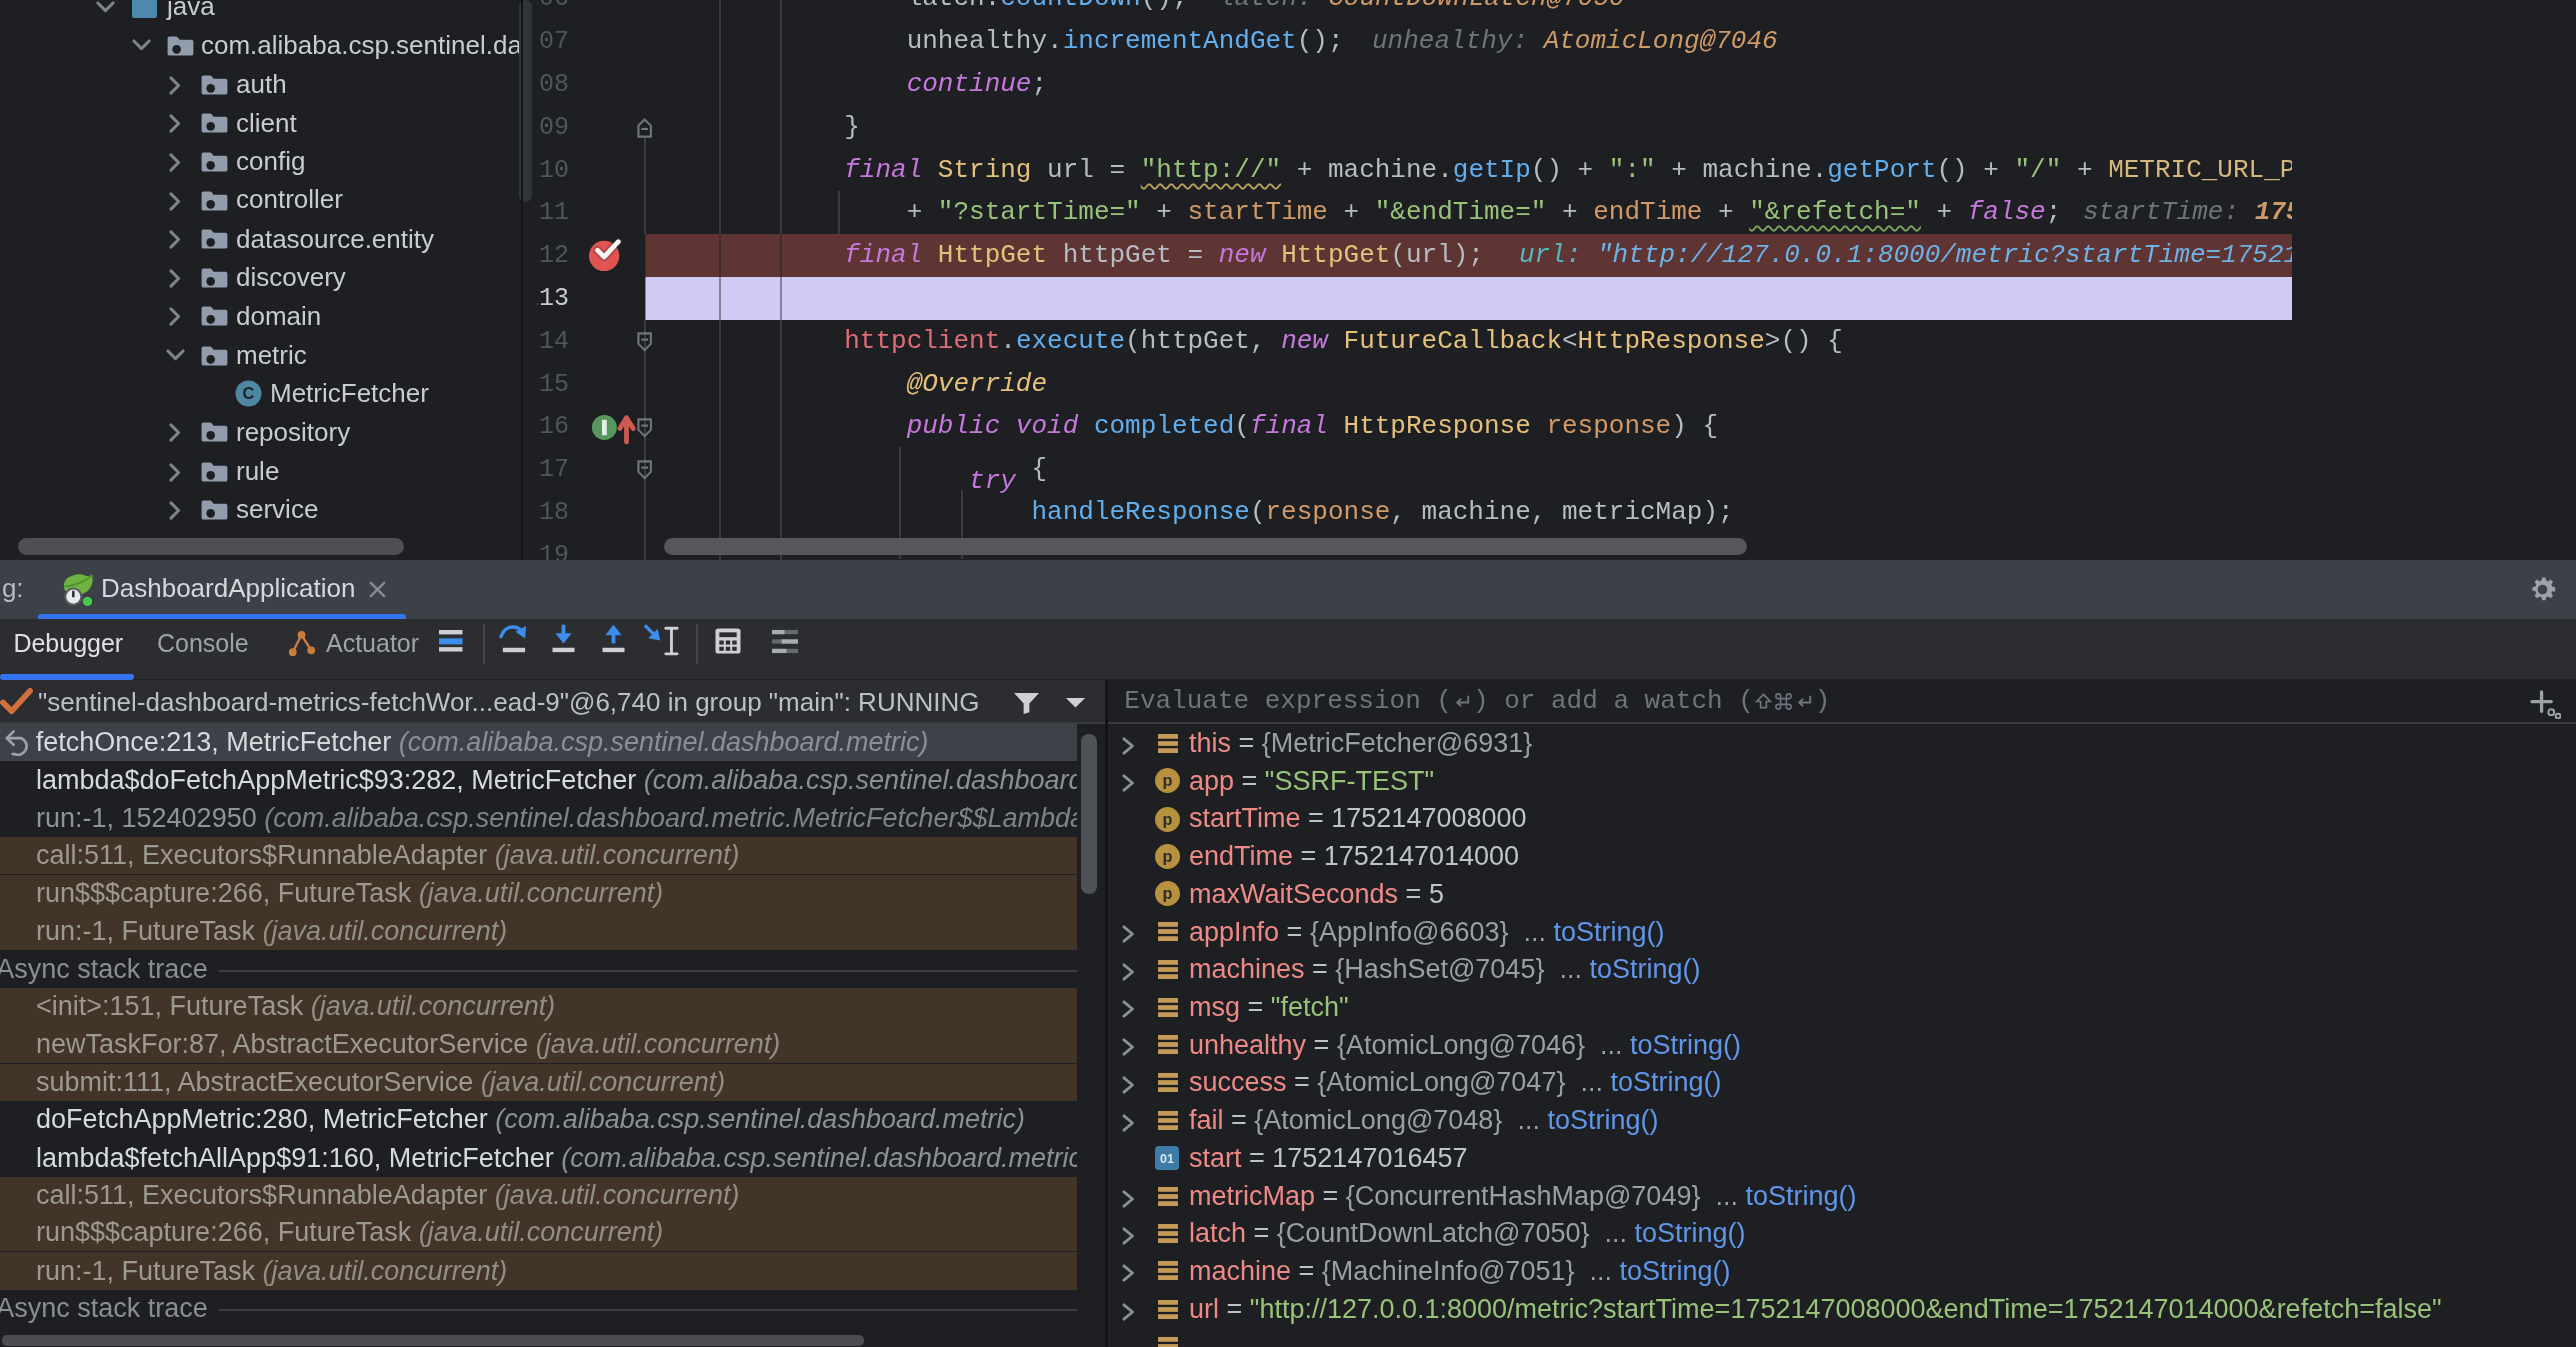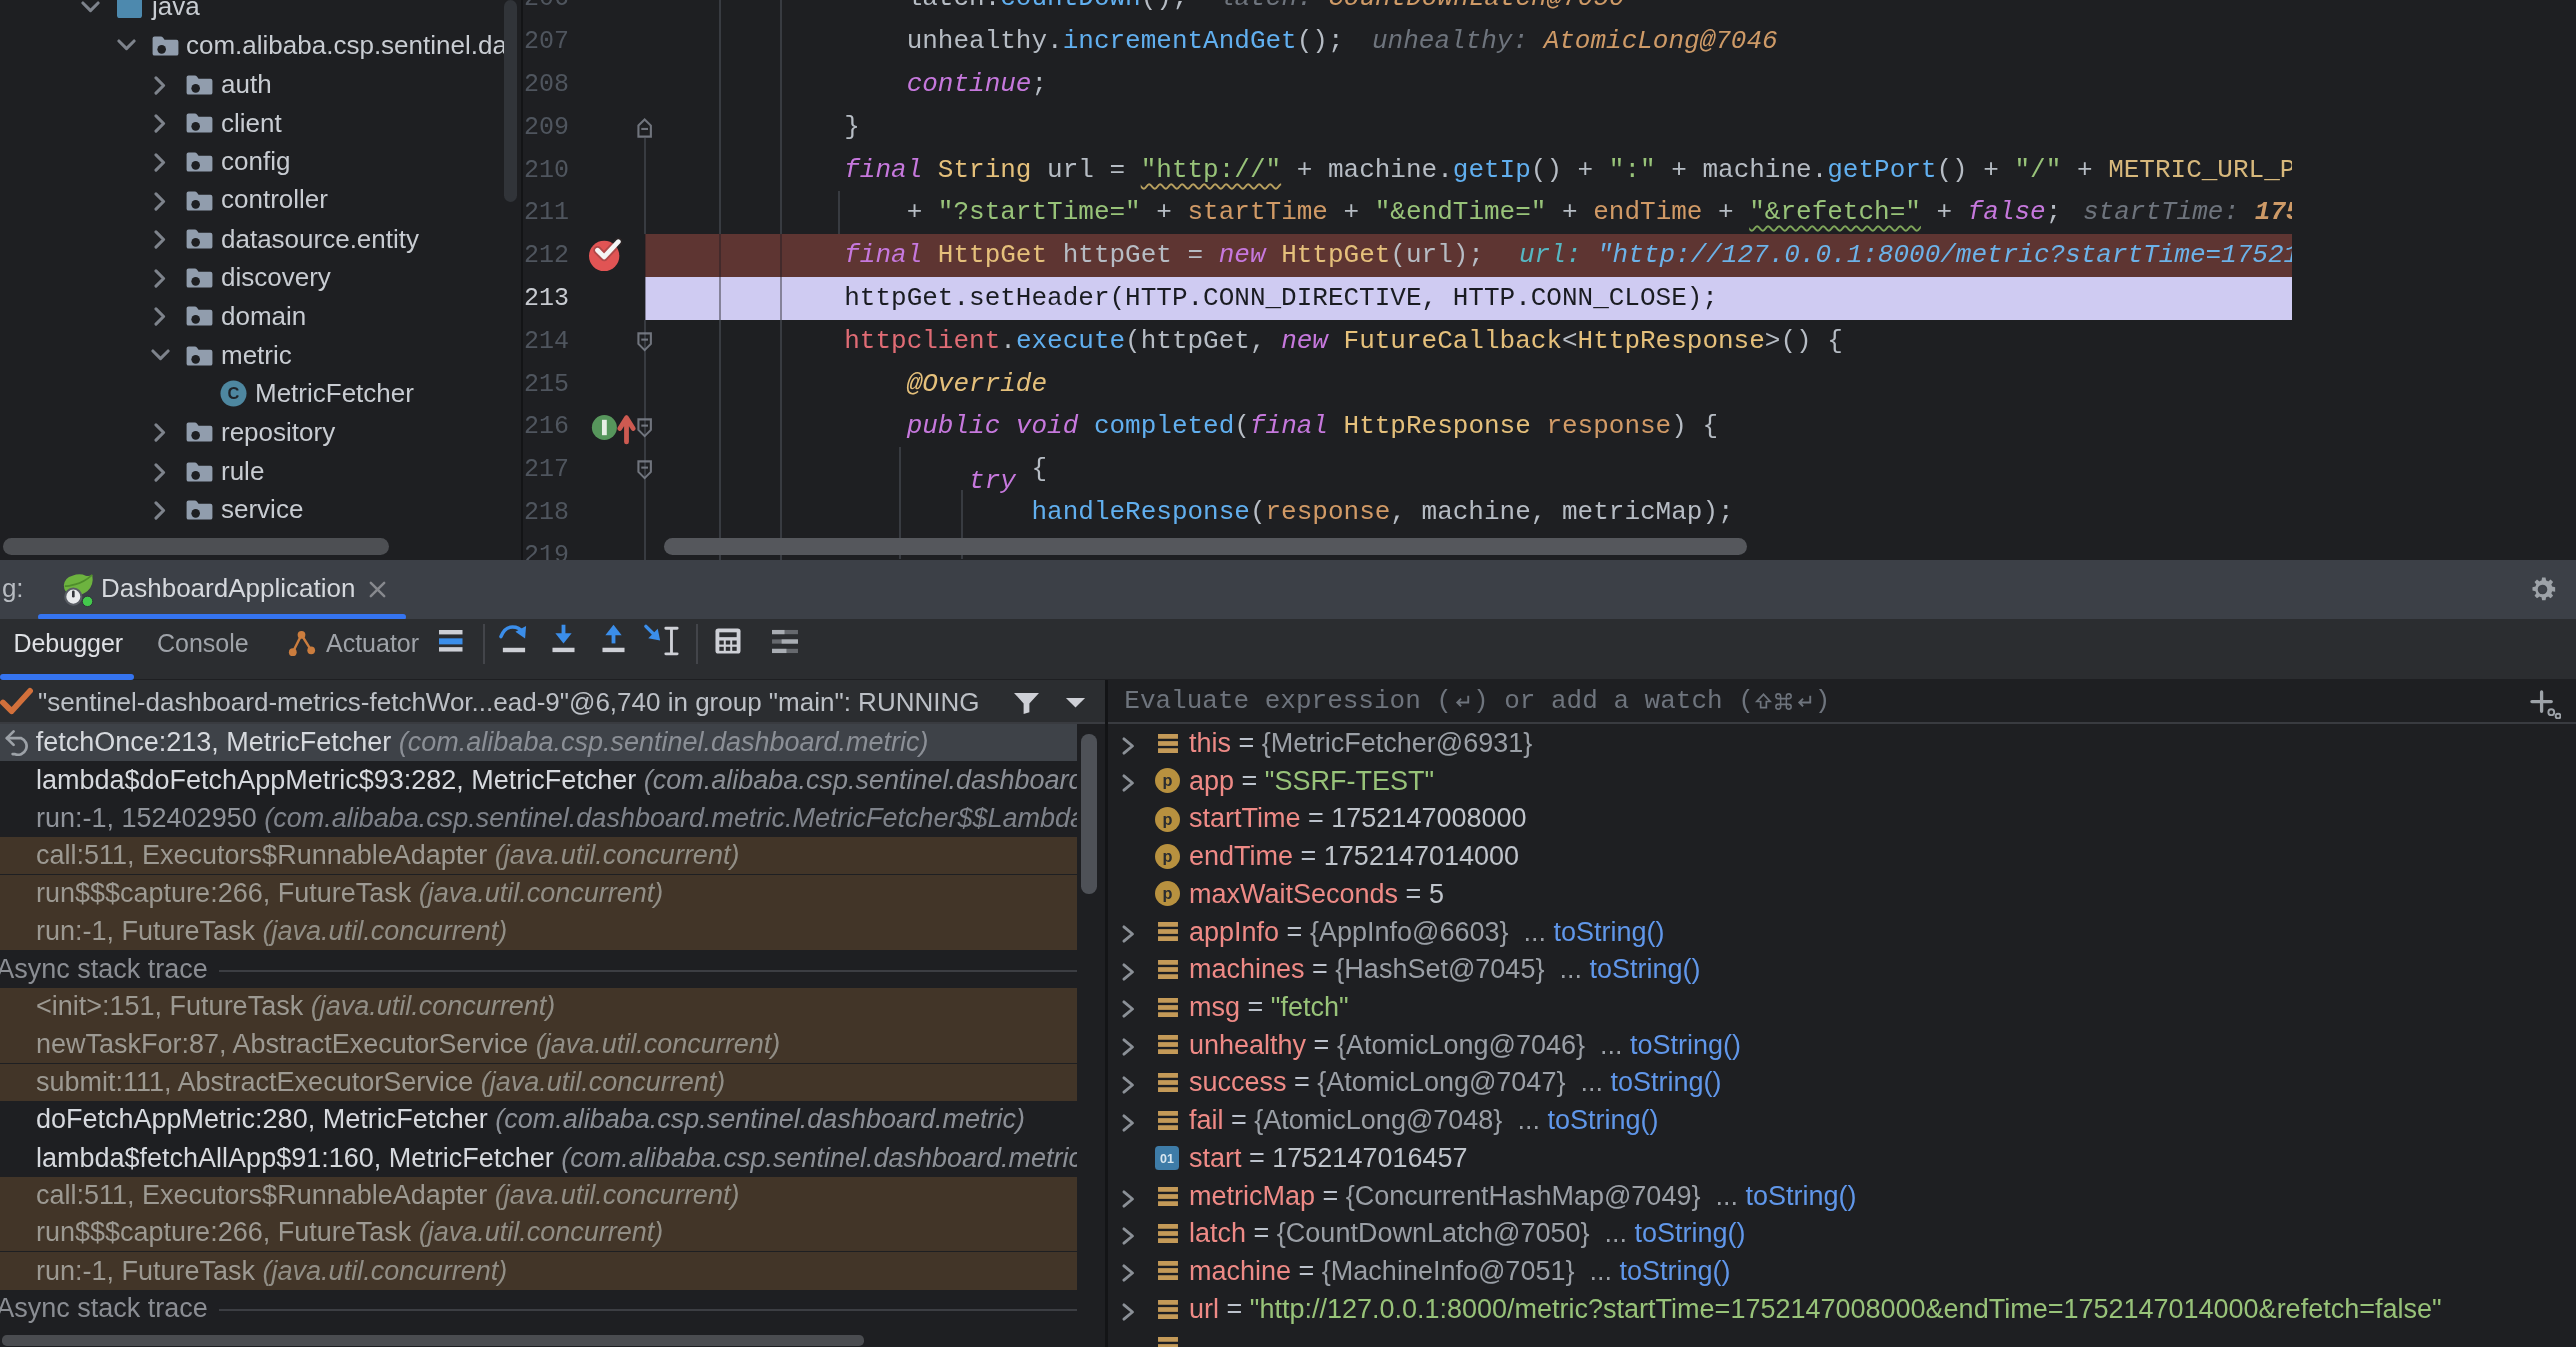--- a/index.html
+++ b/index.html
@@ -46,21 +46,20 @@
 <div class="num" style="left:473px;top:448px;color:#4f555e">217</div>
 <div class="num" style="left:473px;top:491px;color:#4f555e">218</div>
 <div class="num" style="left:473px;top:534px;color:#4f555e">219</div>
 <div class="cl mono" style="top:-22.6px"><span style="color:#b6bcc4;">                </span><span style="color:#b6bcc4;">latch</span><span style="color:#b6bcc4;">.</span><span style="color:#61afef;">countDown</span><span style="color:#b6bcc4;">();</span></div>
 <div class="cl mono" style="top:20px"><span style="color:#b6bcc4;">                </span><span style="color:#b6bcc4;">unhealthy</span><span style="color:#b6bcc4;">.</span><span style="color:#61afef;">incrementAndGet</span><span style="color:#b6bcc4;">();</span></div>
 <div class="cl mono" style="top:63px"><span style="color:#b6bcc4;">                </span><span style="color:#c678dd;font-style:italic;">continue</span><span style="color:#b6bcc4;">;</span></div>
 <div class="cl mono" style="top:106px"><span style="color:#b6bcc4;">            </span><span style="color:#b6bcc4;">}</span></div>
 <div class="cl mono" style="top:149px"><span style="color:#b6bcc4;">            </span><span style="color:#c678dd;font-style:italic;">final</span><span style="color:#b6bcc4;"> </span><span style="color:#e5c07b;">String</span><span style="color:#b6bcc4;"> url = </span><span style="color:#98c379;text-decoration:underline wavy #b8a05e 1.9px;text-underline-offset:5.8px;">"http://"</span><span style="color:#b6bcc4;"> + machine.</span><span style="color:#61afef;">getIp</span><span style="color:#b6bcc4;">() + </span><span style="color:#98c379;">":"</span><span style="color:#b6bcc4;"> + machine.</span><span style="color:#61afef;">getPort</span><span style="color:#b6bcc4;">() + </span><span style="color:#98c379;">"/"</span><span style="color:#b6bcc4;"> + </span><span style="color:#d7b87c;">METRIC_URL_PATH</span></div>
 <div class="cl mono" style="top:191px"><span style="color:#b6bcc4;">                </span><span style="color:#b6bcc4;">+ </span><span style="color:#98c379;">"?startTime="</span><span style="color:#b6bcc4;"> + </span><span style="color:#d19a66;">startTime</span><span style="color:#b6bcc4;"> + </span><span style="color:#98c379;">"&amp;endTime="</span><span style="color:#b6bcc4;"> + </span><span style="color:#d19a66;">endTime</span><span style="color:#b6bcc4;"> + </span><span style="color:#98c379;text-decoration:underline wavy #7fa65a 1.9px;text-underline-offset:5.8px;">"&amp;refetch="</span><span style="color:#b6bcc4;"> + </span><span style="color:#c678dd;font-style:italic;">false</span><span style="color:#b6bcc4;">;</span></div>
 <div class="cl mono" style="top:234px"><span style="color:#b6bcc4;">            </span><span style="color:#c678dd;font-style:italic;">final</span><span style="color:#b6bcc4;"> </span><span style="color:#e5c07b;">HttpGet</span><span style="color:#b6bcc4;"> httpGet = </span><span style="color:#c678dd;font-style:italic;">new</span><span style="color:#b6bcc4;"> </span><span style="color:#e5c07b;">HttpGet</span><span style="color:#b6bcc4;">(url);</span></div>
-<div class="cl mono" style="top:277px"><span style="color:#b6bcc4;">            </span><span style="color:#1a1c22;">httpGet.setHeader(HTTP.CONN_DIRECTIVE, HTTP.CONN_CLOSE);</span></div>
 <div class="cl mono" style="top:320px"><span style="color:#b6bcc4;">            </span><span style="color:#e06c75;">httpclient</span><span style="color:#b6bcc4;">.</span><span style="color:#61afef;">execute</span><span style="color:#b6bcc4;">(httpGet, </span><span style="color:#c678dd;font-style:italic;">new</span><span style="color:#b6bcc4;"> </span><span style="color:#e5c07b;">FutureCallback</span><span style="color:#b6bcc4;">&lt;</span><span style="color:#e5c07b;">HttpResponse</span><span style="color:#b6bcc4;">&gt;() {</span></div>
 <div class="cl mono" style="top:363px"><span style="color:#b6bcc4;">                </span><span style="color:#e5c07b;font-style:italic;">@Override</span></div>
 <div class="cl mono" style="top:405px"><span style="color:#b6bcc4;">                </span><span style="color:#c678dd;font-style:italic;">public void</span><span style="color:#b6bcc4;"> </span><span style="color:#61afef;">completed</span><span style="color:#b6bcc4;">(</span><span style="color:#c678dd;font-style:italic;">final</span><span style="color:#b6bcc4;"> </span><span style="color:#e5c07b;">HttpResponse</span><span style="color:#b6bcc4;"> </span><span style="color:#d19a66;">response</span><span style="color:#b6bcc4;">) {</span></div>
 <div class="cl mono" style="top:448px"><span style="color:#b6bcc4;">                    </span><span style="color:#c678dd;font-style:italic;margin-top:23px;">try</span><span style="color:#b6bcc4;"> {</span></div>
 <div class="cl mono" style="top:491px"><span style="color:#b6bcc4;">                        </span><span style="color:#61afef;">handleResponse</span><span style="color:#b6bcc4;">(</span><span style="color:#d19a66;">response</span><span style="color:#b6bcc4;">, machine, metricMap);</span></div>
 <div class="a mono" style="left:1219px;top:-22.6px;height:43px;display:flex;align-items:center"><span style="color:#6e747d;font-style:italic">latch: </span><span style="color:#ce9a67;font-style:italic">CountDownLatch@7050</span></div>
 <div class="a mono" style="left:1372px;top:20px;height:43px;display:flex;align-items:center"><span style="color:#6e747d;font-style:italic">unhealthy: </span><span style="color:#ce9a67;font-style:italic">AtomicLong@7046</span></div>
 <div class="a mono" style="left:2356px;top:149px;height:43px;display:flex;align-items:center"><span style="color:#6e747d;">machine: </span><span style="color:#ce9a67;font-style:italic">MachineInfo@7051</span></div>
 <div class="a mono" style="left:1519px;top:234px;height:43px;display:flex;align-items:center"><span style="color:#56b6c2;font-style:italic">url: </span><span style="color:#6cb2e8;font-style:italic">"http://127.0.0.1:8000/metric?startTime=1752147008000&amp;endTime=1752147014000&amp;refetch=false"</span></div>
 <div class="a mono" style="left:2083px;top:191px;height:43px;display:flex;align-items:center"><span style="color:#6e747d;font-style:italic">startTime: </span><span style="color:#ce9a67;font-style:italic"><b>1752147008000</b></span></div>
@@ -89,21 +88,21 @@
       </svg>
 <svg class="a" style="left:636px;top:459px" width="17.3" height="22" viewBox="0 0 18 23">
 <path d="M2.5 2.5 L15.5 2.5 L15.5 13.5 L9 20 L2.5 13.5 Z" fill="#1e1f22" stroke="#70747d" stroke-width="2.2"></path>
 <path d="M5.5 9 L12.5 9" stroke="#70747d" stroke-width="2.2"></path>
       </svg>
 <div class="a" style="left:644px;top:138px;width:1.9px;height:96px;background:rgba(120,126,138,0.30)"></div>
 <div class="a" style="left:644px;top:234px;width:1.9px;height:86px;background:rgba(30,28,34,0.42)"></div>
 <div class="a" style="left:644px;top:320px;width:1.9px;height:240px;background:rgba(120,126,138,0.30)"></div>
 <div class="a" style="left:664px;top:538px;width:1083px;height:17.3px;background:#55575c;border-radius:8.6px"></div>
 </div>
-<div class="a" style="left:1px;top:0;width:521px;height:572px;overflow:hidden;background:#1e1f22">
+<div class="a" style="left:16px;top:0;width:521px;height:572px;overflow:hidden;background:#1e1f22">
 <svg class="a" style="left:80px;top:1px" width="19" height="12.5" viewBox="0 0 20 13">
         <path d="M2 2 L10 10 L18 2" stroke="#7e838c" stroke-width="3.2" fill="none" stroke-linecap="round" stroke-linejoin="round"></path>
       </svg>
 <svg class="a" style="left:115px;top:-5.8px" width="27" height="25" viewBox="0 0 28 26">
         <rect x="1" y="1" width="26" height="24" rx="3" fill="#4d89ae"></rect>
       </svg>
 <div class="trow" style="left:151px;top:-12.5px">java</div>
 <svg class="a" style="left:116px;top:39px" width="19" height="12.5" viewBox="0 0 20 13">
         <path d="M2 2 L10 10 L18 2" stroke="#7e838c" stroke-width="3.2" fill="none" stroke-linecap="round" stroke-linejoin="round"></path>
       </svg>

